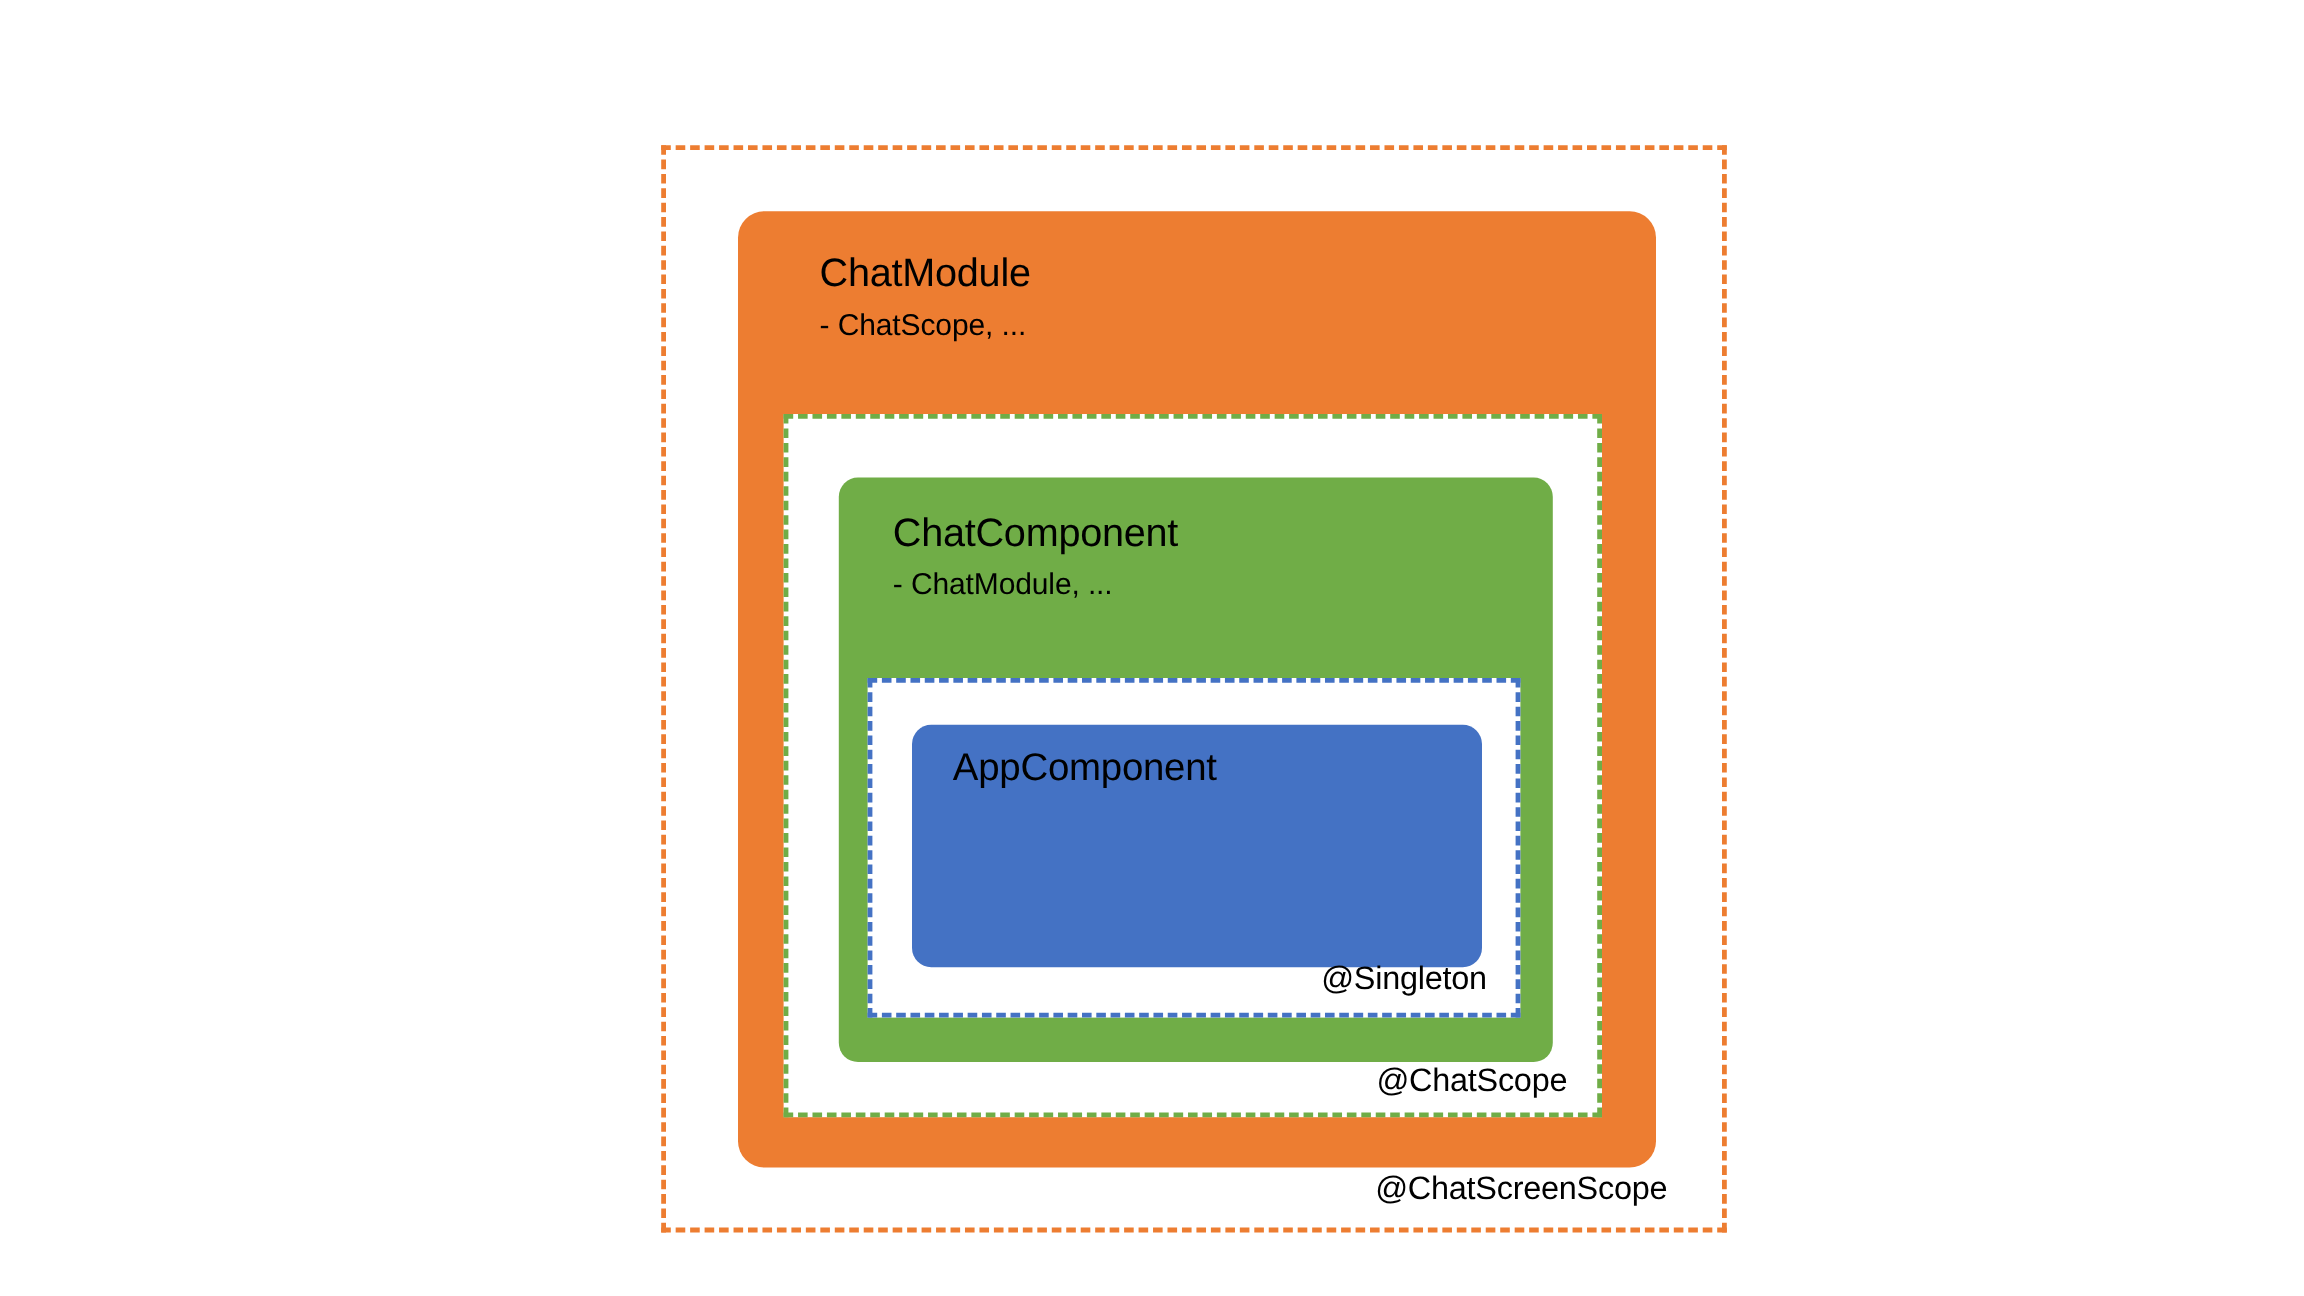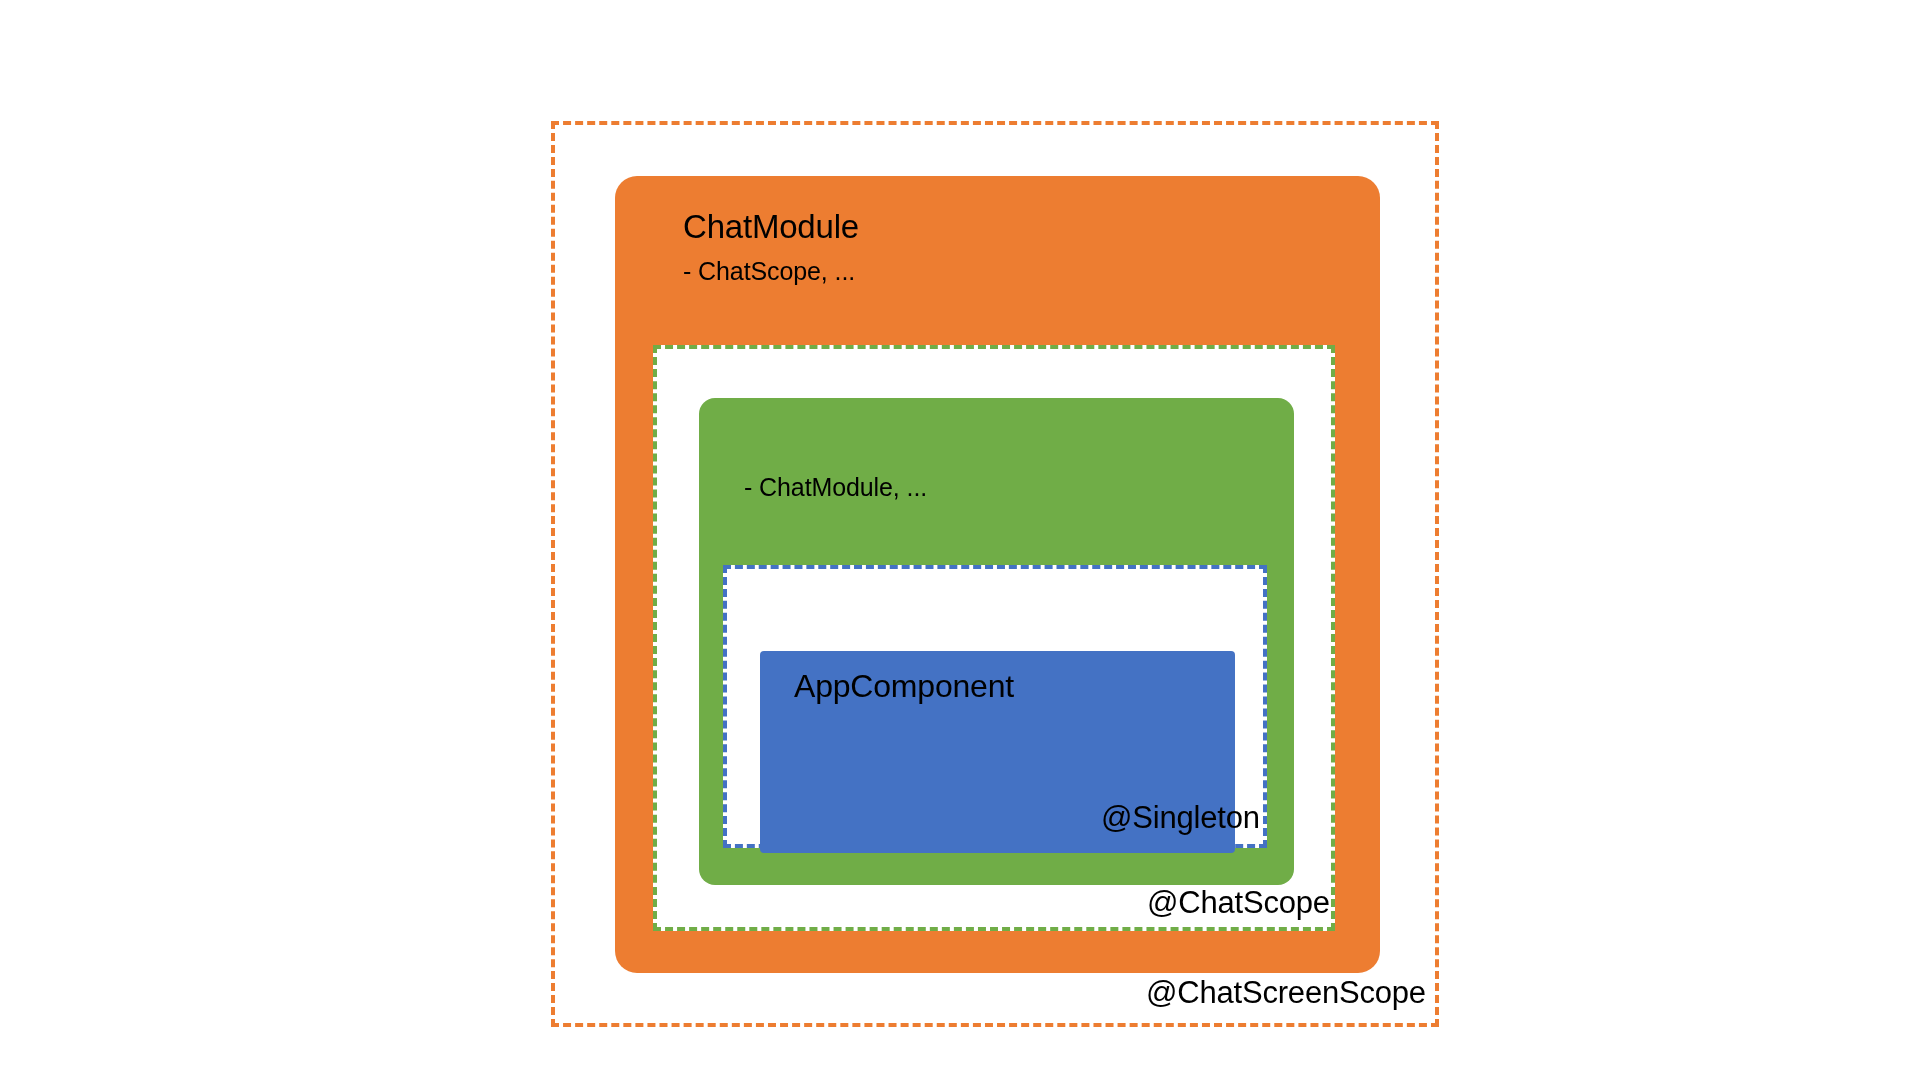--- a/index.html
+++ b/index.html
@@ -82,22 +82,21 @@
 
   
   .box-app {
     position: absolute;
     left: 760px;
     top: 604px;
     width: 475px;
     height: 202px;
     box-sizing: border-box;
     background: #4472C4;
-    border-radius: 4px;
-    margin-top: 47px;
+    border-radius: 16px;
   }
 
   
   .box-title {
     position: absolute;
     color: #000000;
     font-size: 33px;
     font-weight: 400;
     line-height: 1.1;
     white-space: nowrap;
@@ -119,21 +118,21 @@
   .chat-title { left: 45px;  top: 28px; }
   .chat-sub   { left: 45px;  top: 74px; text-align: center; }
 
   .app-title  { left: 34px;  top: 18px; font-size: 32px; }
   .app-sub    { left: 34px;  top: 62px; width: 400px; }
 
   
   .scope-label {
     position: absolute;
     color: #000000;
-    font-size: 31px;
+    font-size: 27px;
     font-weight: 400;
     line-height: 1;
     white-space: nowrap;
     letter-spacing: -0.2px;
   }
 
   .label-singleton {
     left: 1101px;
     top: 802px;
   }
@@ -156,20 +155,21 @@
   <div class="scope-outer"></div>
 
   <div class="box-scc">
     <div class="box-title scc-title">ChatModule</div>
     <div class="box-subtitle scc-sub">- ChatScope, ...</div>
   </div>
 
   <div class="scope-mid"></div>
 
   <div class="box-chat">
+    <div class="box-title chat-title">ChatComponent</div>
     <div class="box-subtitle chat-sub">- ChatModule, ...</div>
   </div>
 
   <div class="scope-inner"></div>
 
   <div class="box-app">
     <div class="box-title app-title">AppComponent</div>
   </div>
 
   <div class="scope-label label-singleton">@Singleton</div>

